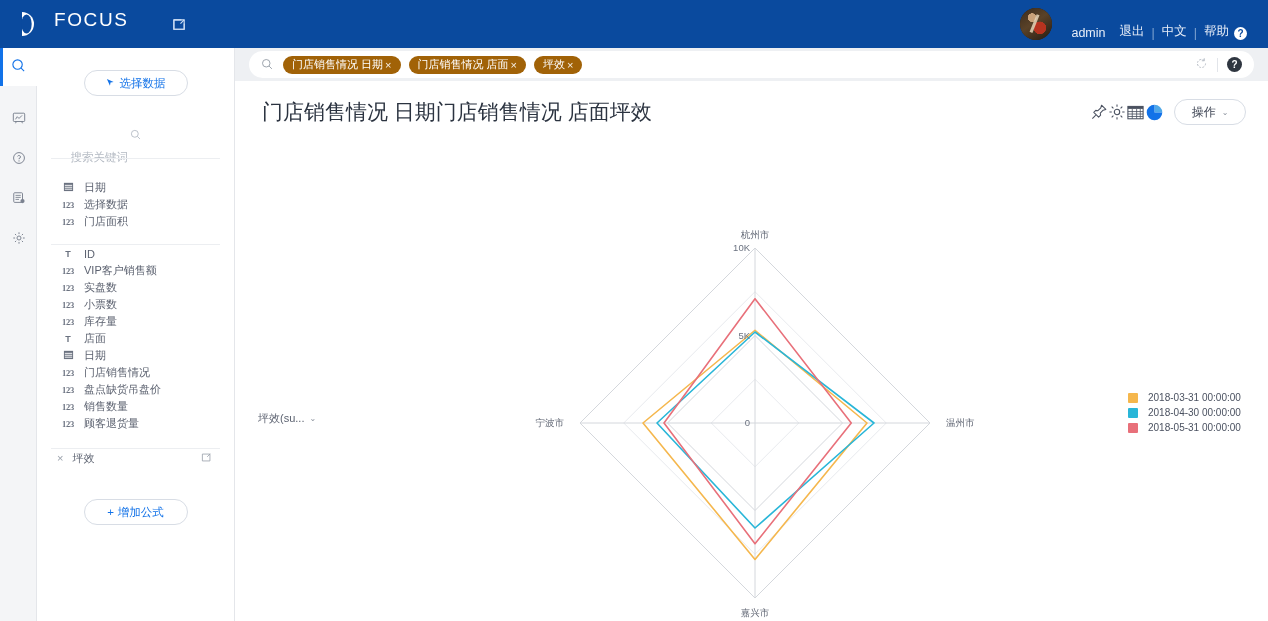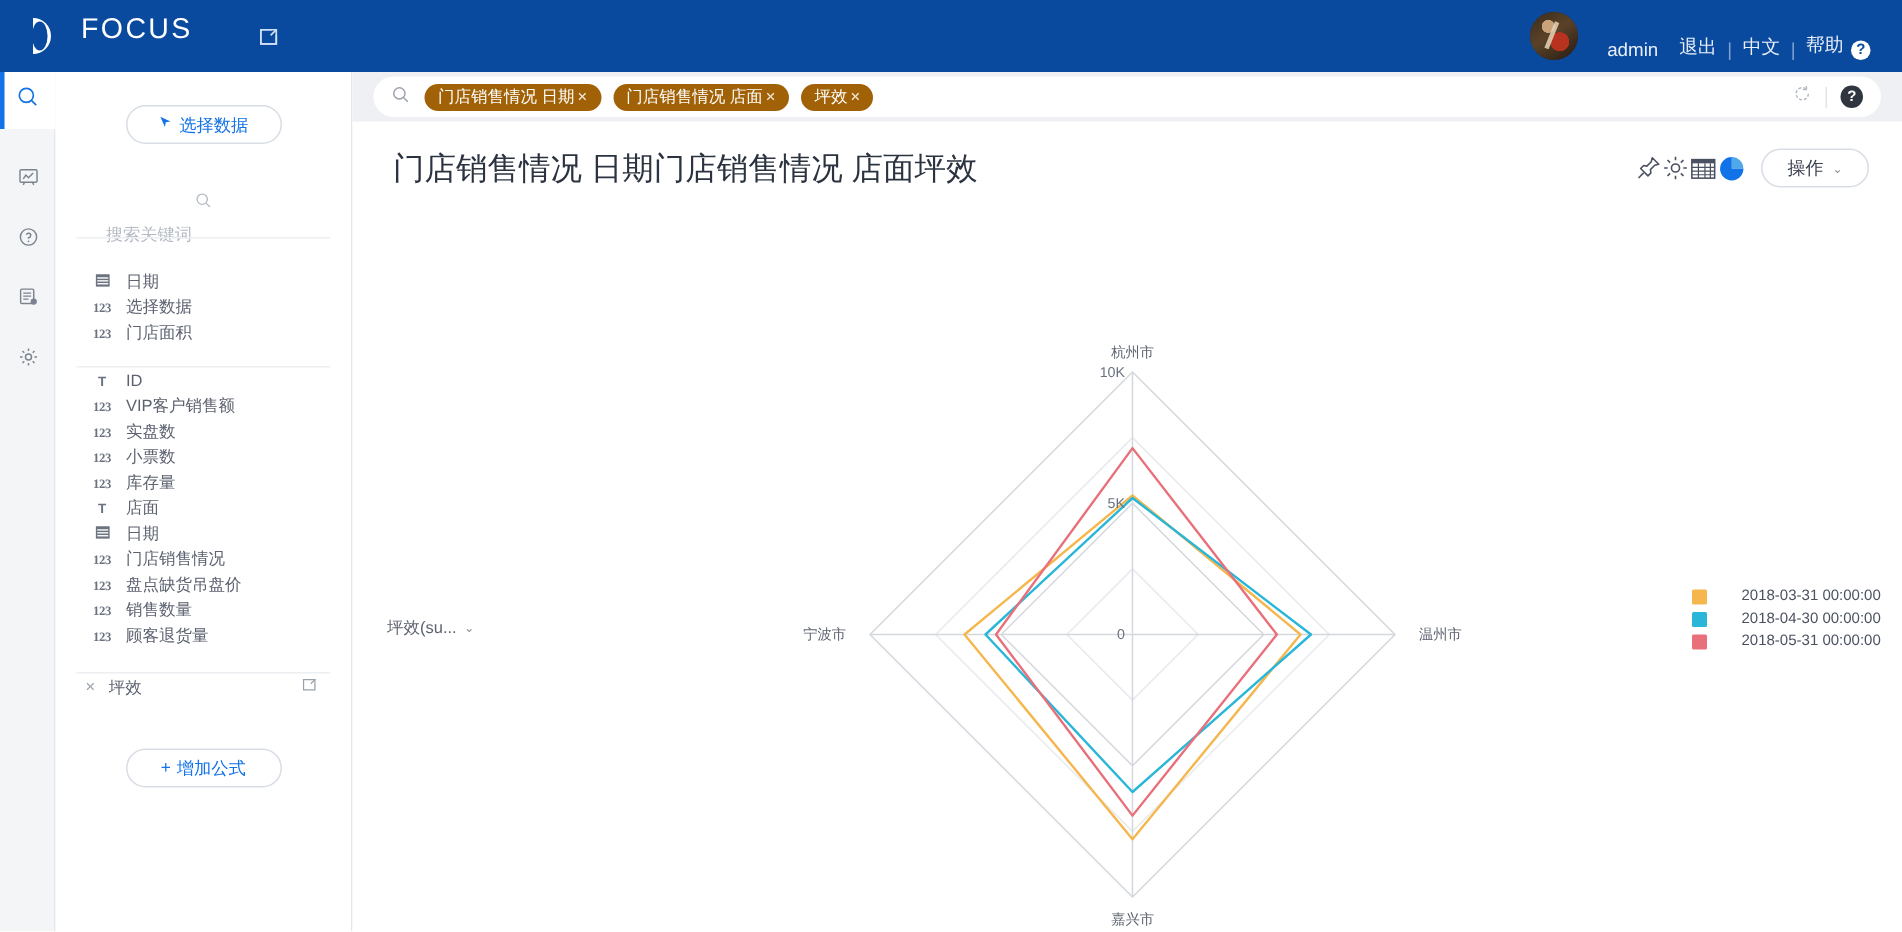--- a/index.html
+++ b/index.html
@@ -183,21 +183,21 @@
   }
   .chev { font-size: 8px; color: #8a919c; }
 
   .radar-svg { position: absolute; left: 0; top: 0; }
 
   .legend {
     position: absolute; left: 893px; top: 249px;
     display: flex; flex-direction: column; gap: 4px;
   }
   .legend-item {
-    display: flex; align-items: center; gap: 23px;
+    display: flex; align-items: center; gap: 10px;
     font-size: 10px; color: #4a5160; cursor: pointer; white-space: nowrap;
   }
   .legend-sw { width: 10px; height: 10px; flex: 0 0 10px; border-radius: 1px; }
 </style>
 </head>
 <body>
 
 <div class="topbar">
   <div class="brand">
     <span class="brand-logo">

